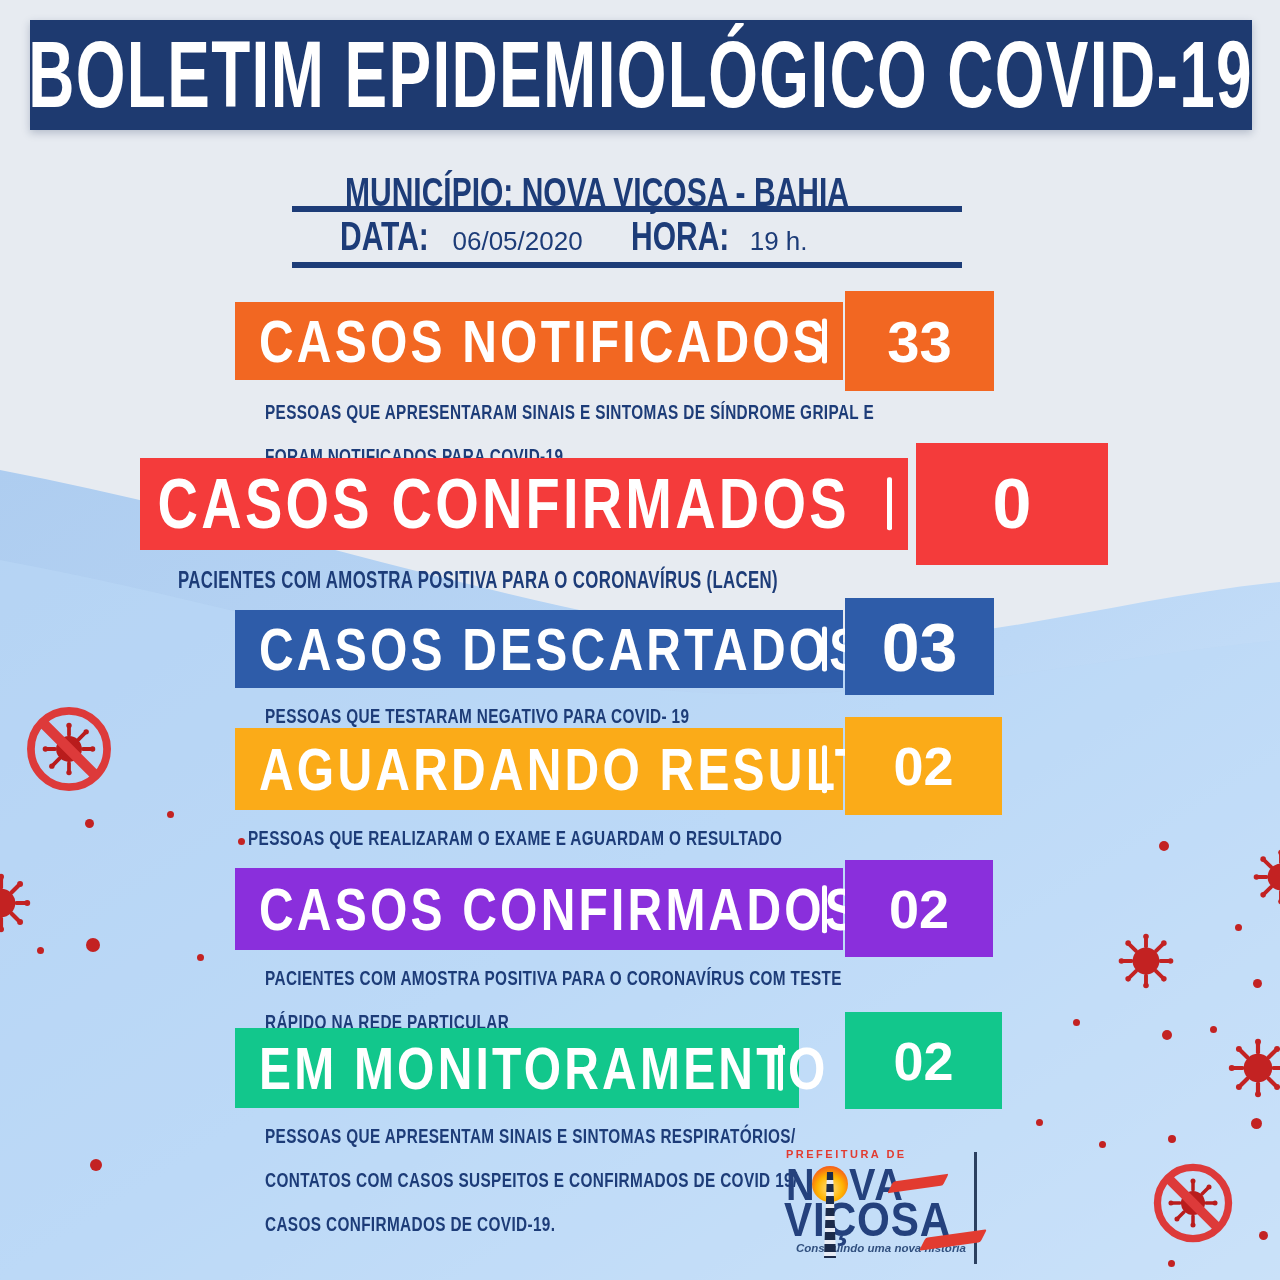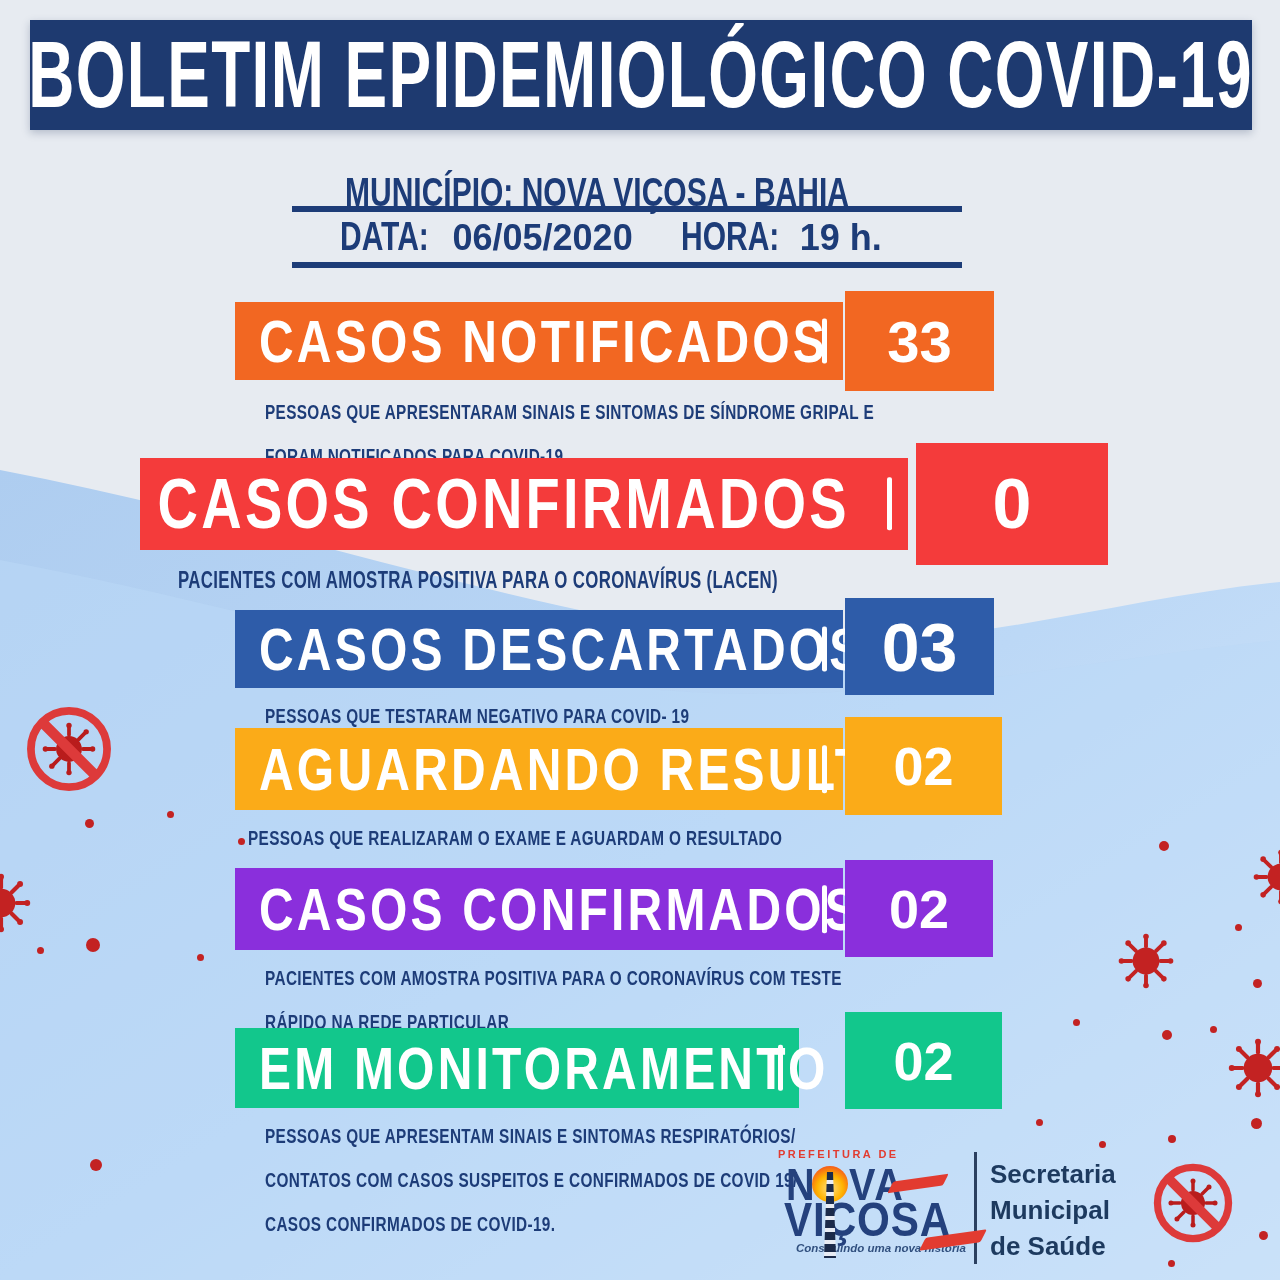--- a/index.html
+++ b/index.html
@@ -15,42 +15,42 @@
             background:var(--navy); display:flex; align-items:center; justify-content:center;
             box-shadow:0 3px 8px rgba(30,50,90,.25); }
   .header-text { font-weight:700; font-size:94px; color:#fff; white-space:nowrap;
                  letter-spacing:2px; transform:scaleX(.68); }
 
   
   .meta1 { position:absolute; left:345px; top:170px; }
   .meta-cond { font-weight:700; font-size:40px; color:var(--text-navy); white-space:nowrap;
                display:inline-block; transform:scaleX(.75); transform-origin:left center; }
   .meta2 { position:absolute; left:340px; top:214px; display:flex; align-items:baseline; }
-  .meta-val { font-weight:700; font-size:36px; color:var(--text-navy); white-space:nowrap; }
+  .meta-val { font-weight:400; font-size:26px; color:var(--text-navy); white-space:nowrap; }
   .uline { position:absolute; left:292px; width:670px; height:6px; background:var(--text-navy); }
 
   
   .stat .bar { position:absolute; display:flex; align-items:center; }
   .bar-label { font-weight:700; color:#fff; white-space:nowrap; letter-spacing:4px;
                transform:scaleX(.8); transform-origin:left center; padding-left:30px; }
   .bar-sep { position:absolute; right:16px; top:50%; transform:translateY(-50%);
              width:5px; height:58%; background:#fff; border-radius:2px; }
   .value-box { position:absolute; display:flex; align-items:center; justify-content:center;
                color:#fff; font-weight:700;text-align:right; }
   .desc { position:absolute; color:var(--text-navy); font-weight:700; font-size:21px;
           line-height:44px; letter-spacing:.5px; white-space:nowrap;
           transform:scaleX(.73); transform-origin:left top; }
 
   
   .deco { position:absolute; }
   .dot { position:absolute; border-radius:50%; background:var(--virus-red); }
 
   
   .logo { position:absolute; left:770px; top:1140px; width:205px; height:132px; }
-  .logo-pref { position:absolute; left:8px; top:8px; font-size:11px; font-weight:700;
+  .logo-pref { position:absolute; left:16px; top:8px; font-size:11px; font-weight:700;
                letter-spacing:2.5px; color:#e23b30; }
   .logo-nova { position:absolute; left:16px; top:20px; font-size:44px; font-weight:800;
                color:#24417d; letter-spacing:2px; transform:scaleX(.9); transform-origin:left top; z-index:1; }
   .logo-sun { position:absolute; left:42px; top:26px; width:36px; height:36px; border-radius:50%;
               background:radial-gradient(circle at 50% 62%, #ffe082 0%, #ffb300 45%, #f4511e 82%);
               z-index:2; }
   .logo-tower { position:absolute; left:54px; top:32px; width:12px; height:86px; z-index:3;
               background:repeating-linear-gradient(180deg,#1c2b4a 0 8px,#e8ecf4 8px 12px);
               clip-path:polygon(25% 0,75% 0,100% 100%,0 100%); }
   .logo-vicosa { position:absolute; left:14px; top:52px; font-size:48px; font-weight:800;
@@ -246,19 +246,14 @@
     <div class="logo-pref">PREFEITURA DE</div>
     <div class="logo-nova">NOVA</div>
     <div class="logo-sun"></div>
     <div class="logo-tower"></div>
     <div class="logo-vicosa">VIÇOSA</div>
     <div class="swoosh s1"></div>
     <div class="swoosh s2"></div>
     <div class="logo-tagline">Construindo uma nova história</div>
   </div>
   <div class="footer-divider"></div>
-  <div class="secretaria">
-    <div>Secretaria</div>
-    <div>Municipal</div>
-    <div>de Saúde</div>
-  </div>
 
 </div>
 
 </body></html>

